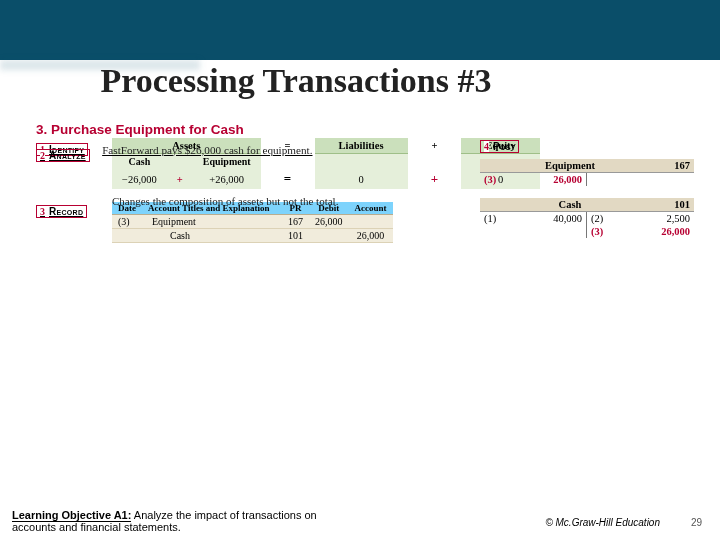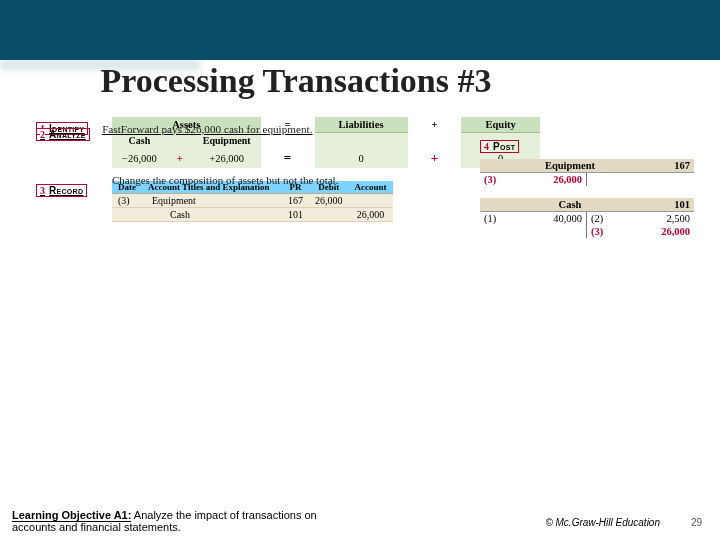--- a/index.html
+++ b/index.html
@@ -51,20 +51,21 @@
 </style>
 </head>
 <body>
 
 <div class="slide">
   <div class="topbar"></div>
   <div class="topbar-shadow"></div>
   <div class="title">Processing Transactions #3</div>
 
   <div class="content">
+    <div class="sect-title">3. Purchase Equipment for Cash</div>
 
     <div class="row">
       <span class="stepbox">
         <span class="n">1</span>
         <span class="cap">Identify</span>
       </span>
       <span class="ident-text">FastForward pays $26,000 cash for equipment.</span>
     </div>
 
     <div class="row analyze-block">

